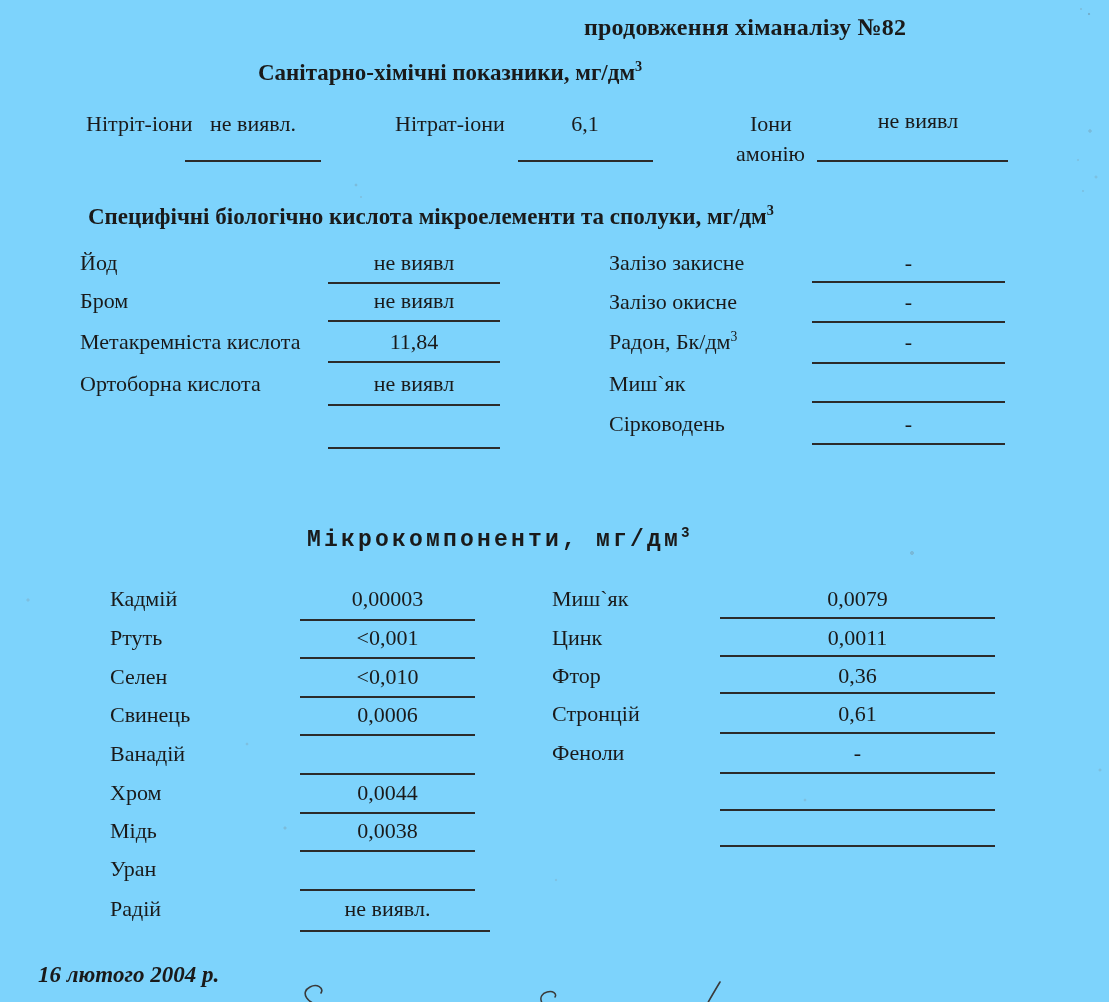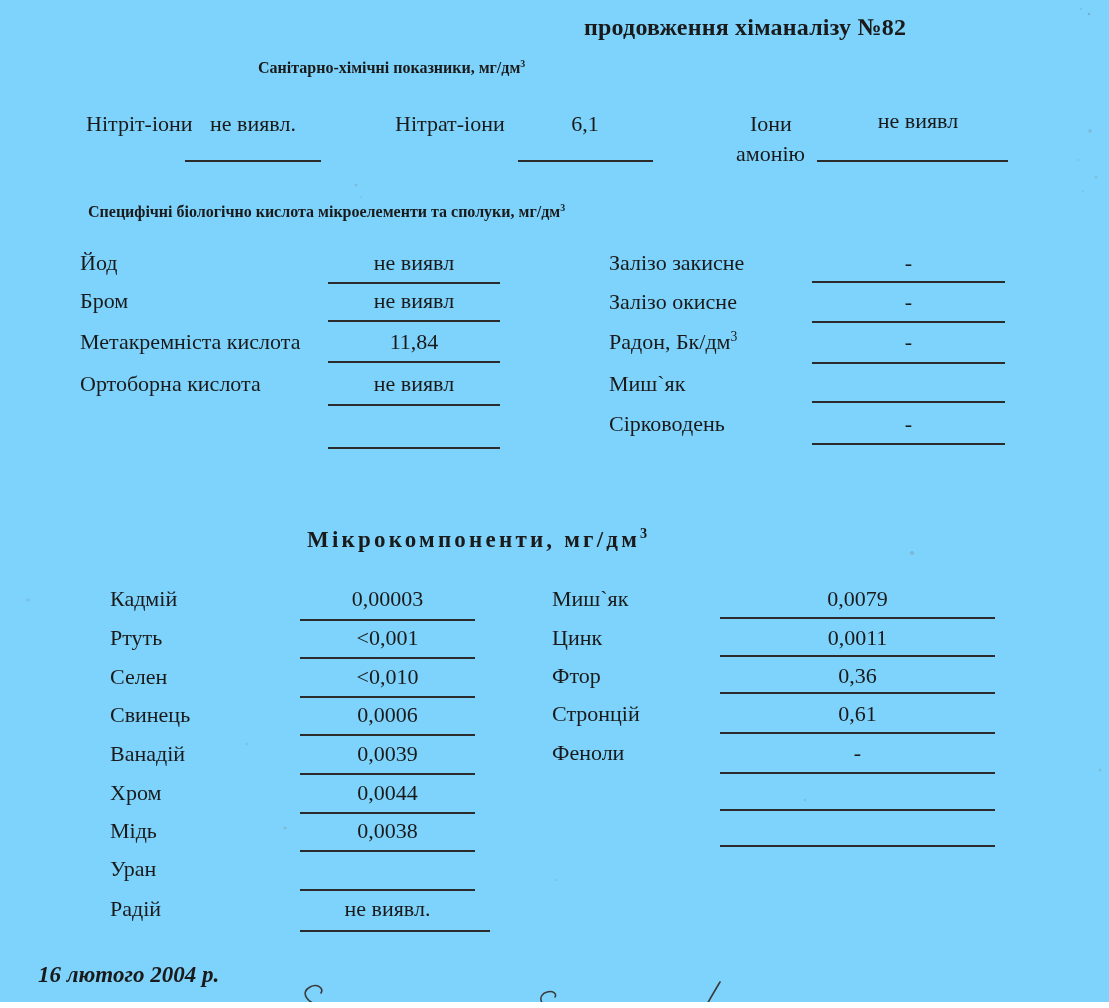--- a/index.html
+++ b/index.html
@@ -46,28 +46,29 @@
 
   
   .doc-head {
     font-weight: bold;
     font-size: 24px;
     letter-spacing: .2px;
     white-space: nowrap;
   }
   .sec-head {
     font-weight: bold;
-    font-size: 16px;
+    font-size: 23px;
     white-space: nowrap;
   }
   .sec-head-wide {
     font-weight: bold;
     font-size: 23px;
     letter-spacing: 3.2px;
     white-space: nowrap;
+    font-family: Liberation Mono, monospace;
   }
   .sup {
     font-size: 0.62em;
     vertical-align: super;
     font-weight: bold;
   }
 
   
   .lbl {
     font-size: 22px;
@@ -179,21 +180,20 @@
 
   <div class="abs lbl" style="left:66px; top:664px;">Селен</div>
   <div class="abs val" style="left:300px; top:664px; width:175px;">&lt;0,010</div>
   <div class="abs rule" style="left:300px; top:696px; width:175px;"></div>
 
   <div class="abs lbl" style="left:66px; top:702px;">Свинець</div>
   <div class="abs val" style="left:300px; top:702px; width:175px;">0,0006</div>
   <div class="abs rule" style="left:300px; top:734px; width:175px;"></div>
 
   <div class="abs lbl" style="left:66px; top:741px;">Ванадій</div>
-  <div class="abs val" style="left:300px; top:741px; width:175px;">0,0039</div>
   <div class="abs rule" style="left:300px; top:773px; width:175px;"></div>
 
   <div class="abs lbl" style="left:66px; top:780px;">Хром</div>
   <div class="abs val" style="left:300px; top:780px; width:175px;">0,0044</div>
   <div class="abs rule" style="left:300px; top:812px; width:175px;"></div>
 
   <div class="abs lbl" style="left:66px; top:818px;">Мідь</div>
   <div class="abs val" style="left:300px; top:818px; width:175px;">0,0038</div>
   <div class="abs rule" style="left:300px; top:850px; width:175px;"></div>
 

